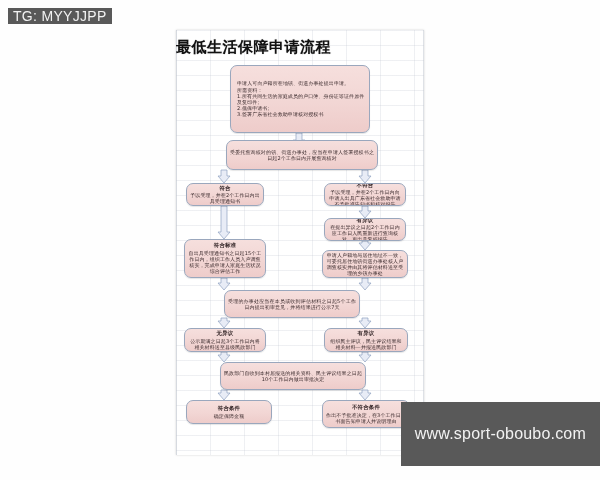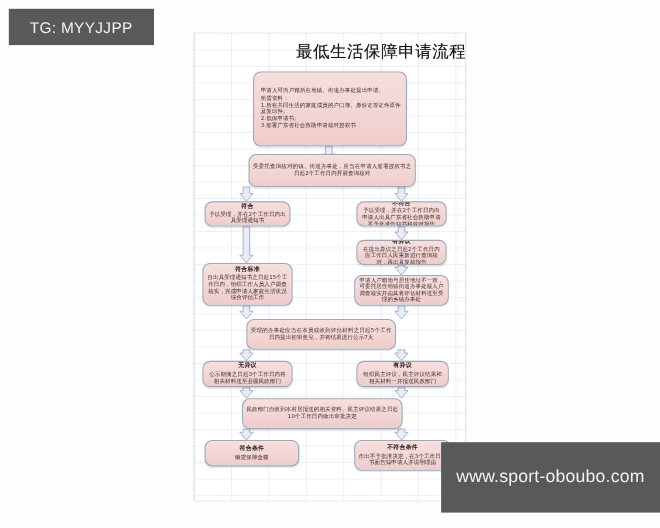--- a/index.html
+++ b/index.html
@@ -22,23 +22,23 @@
     position:absolute;inset:0;
     background-image:
       linear-gradient(to right, rgba(200,205,215,.30) 1px, transparent 1px),
       linear-gradient(to bottom, rgba(200,205,215,.30) 1px, transparent 1px);
     background-size:34px 15px;
   }
   .sheet-edge-l{position:absolute;left:0;top:0;bottom:0;width:1px;background:rgba(190,195,205,.5);}
   .sheet-edge-r{position:absolute;right:0;top:0;bottom:0;width:1px;background:rgba(190,195,205,.5);}
 
   .title{
-    position:absolute;left:0;right:0;top:8px;text-align:right;
+    position:absolute;left:0;right:0;top:8px;text-align:left;
     font-family:"DejaVu Serif","Liberation Serif",serif;
-    font-weight:400;font-size:15px;color:#111;letter-spacing:.5px;
+    font-weight:700;font-size:15px;color:#111;letter-spacing:.5px;
     text-shadow:0 0 1px rgba(0,0,0,.35);
   }
 
   
   .box{
     position:absolute;
     box-sizing:border-box;
     background:linear-gradient(180deg,#f6dfdd 0%,#f2d6d4 55%,#eeccca 100%);
     border:1px solid #9aa7bd;
     border-radius:7px;
@@ -58,21 +58,21 @@
     text-align:center;letter-spacing:.1px;
   }
   .box .bd.just{text-align:justify;text-align-last:center;}
 
   
   .wm{
     position:absolute;background:#595959;color:#f2f2f2;
     font-family:"Liberation Sans",sans-serif;
     display:flex;align-items:center;
   }
-  .wm-tl{left:8px;top:8px;height:33px;padding:0 19px;font-size:14px;letter-spacing:.3px;}
+  .wm-tl{left:8px;top:8px;height:16px;padding:0 5px;font-size:14px;letter-spacing:.3px;}
   .wm-br{right:0px;bottom:14px;height:32px;padding:16px 14px;font-size:16px;letter-spacing:.2px;}
 </style>
 </head>
 <body>
 
 <div id="stage">
 
   <div class="sheet">
     <div class="grid"></div>
     <div class="sheet-edge-l"></div>

